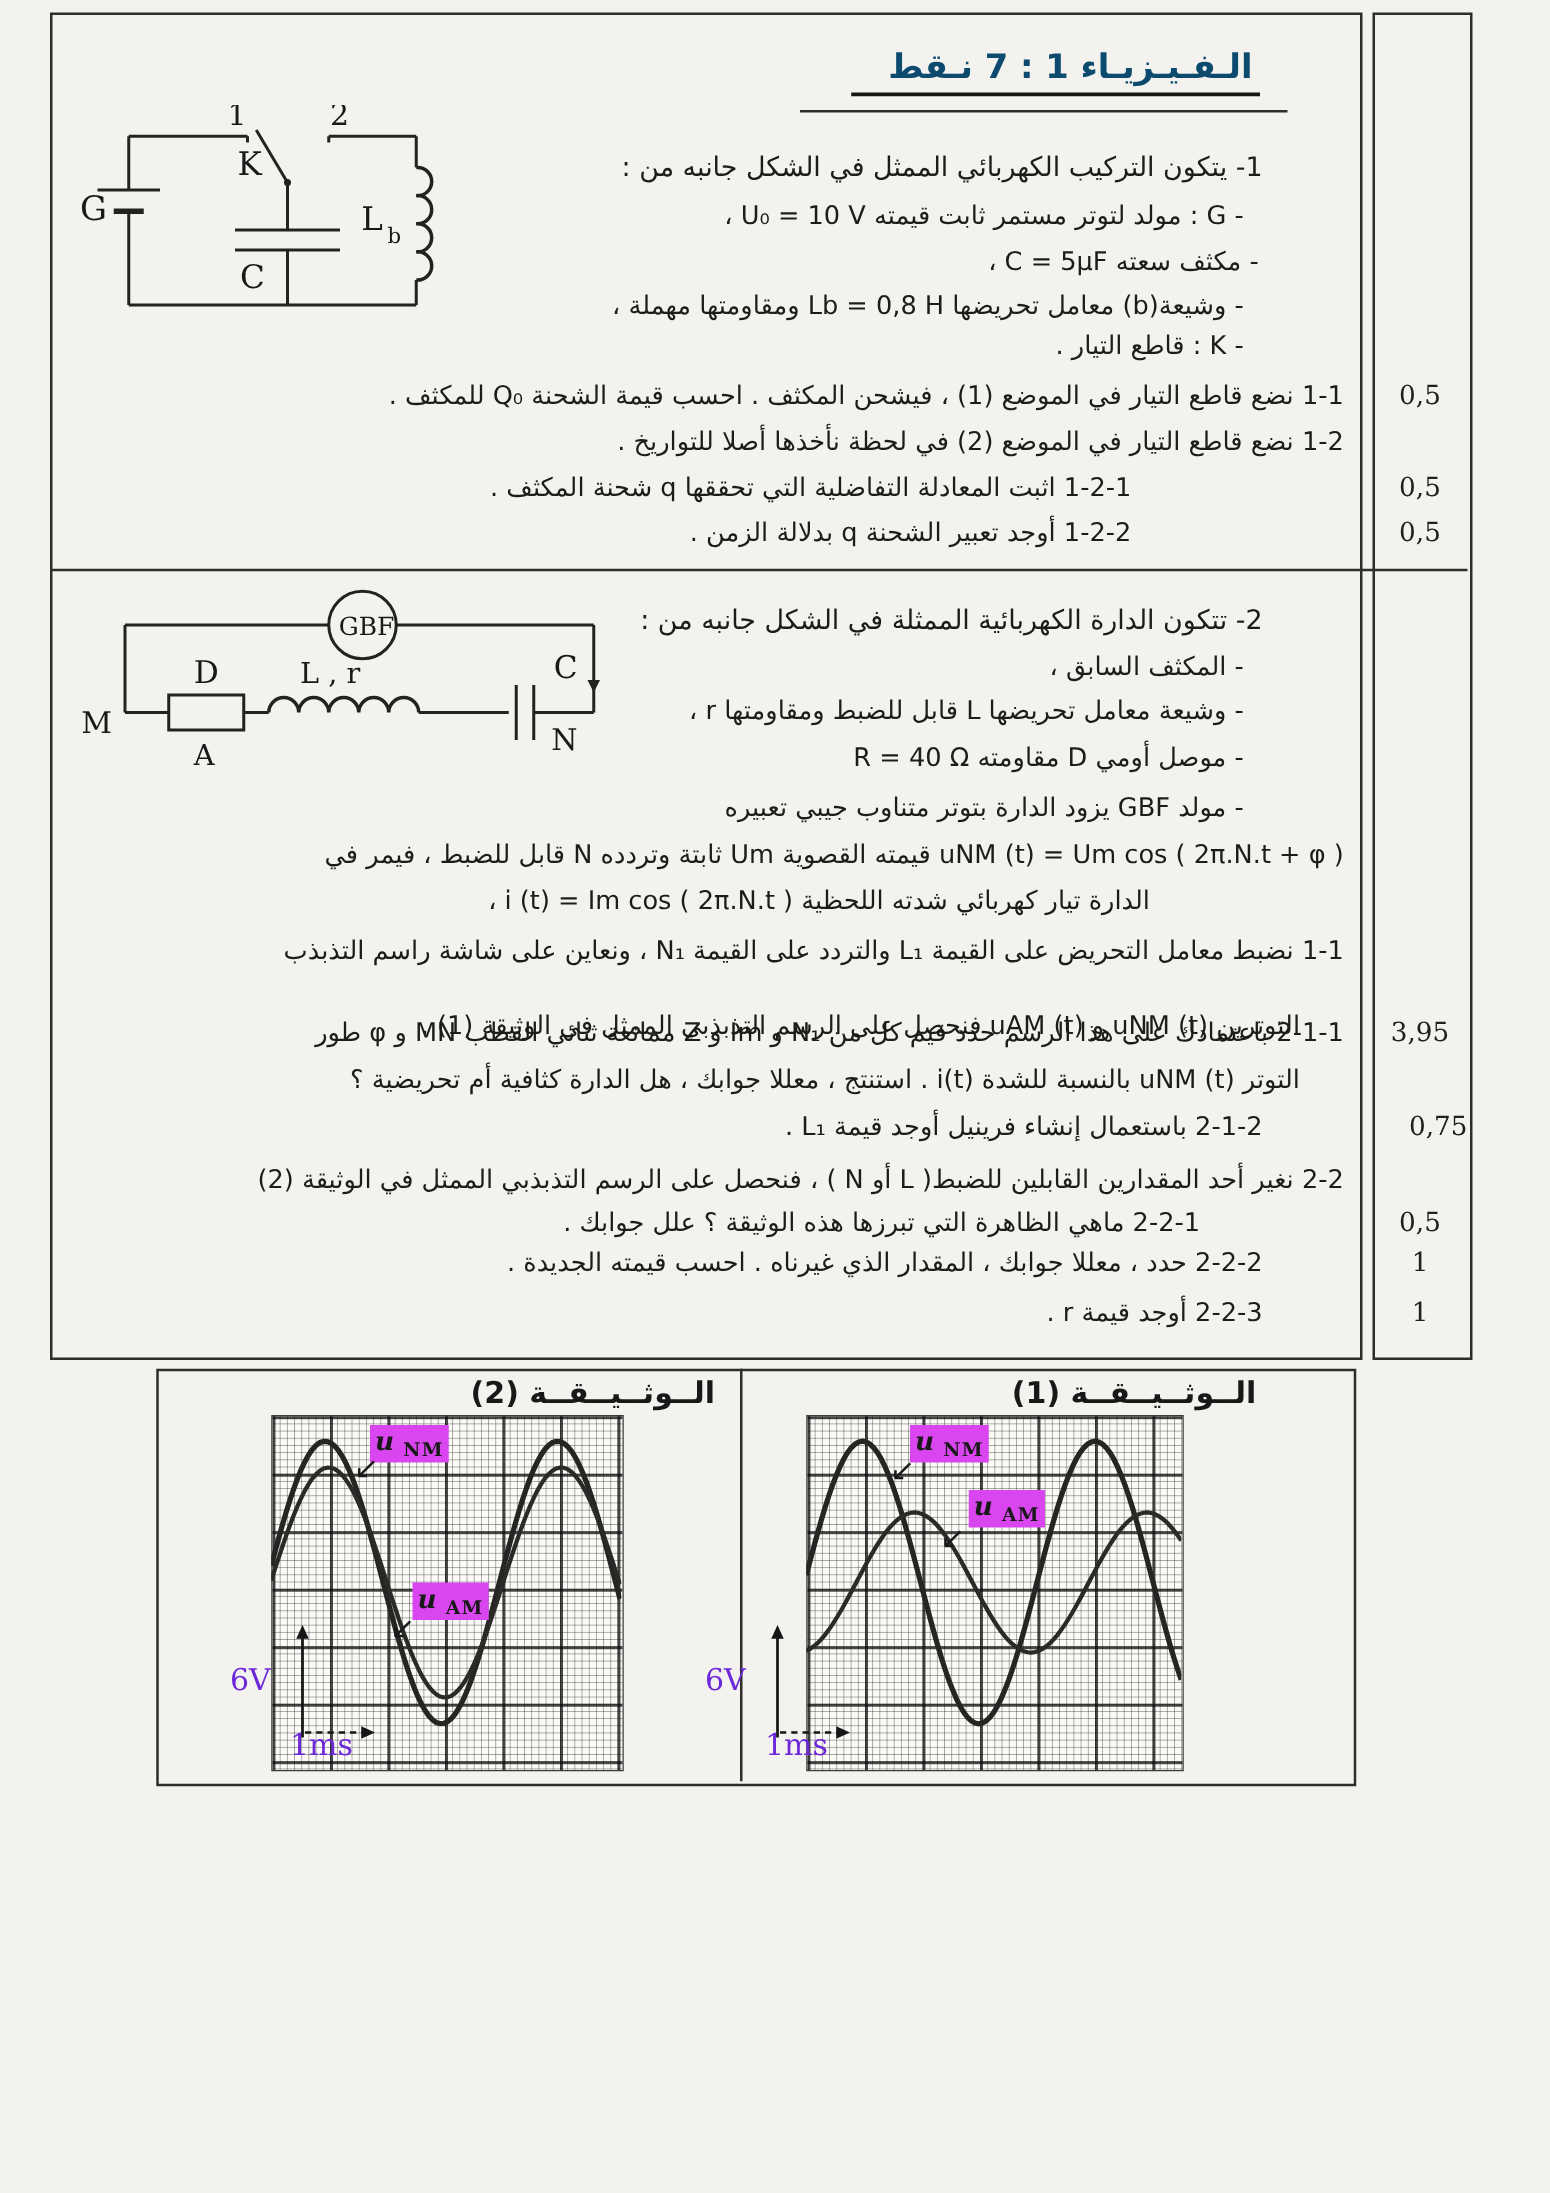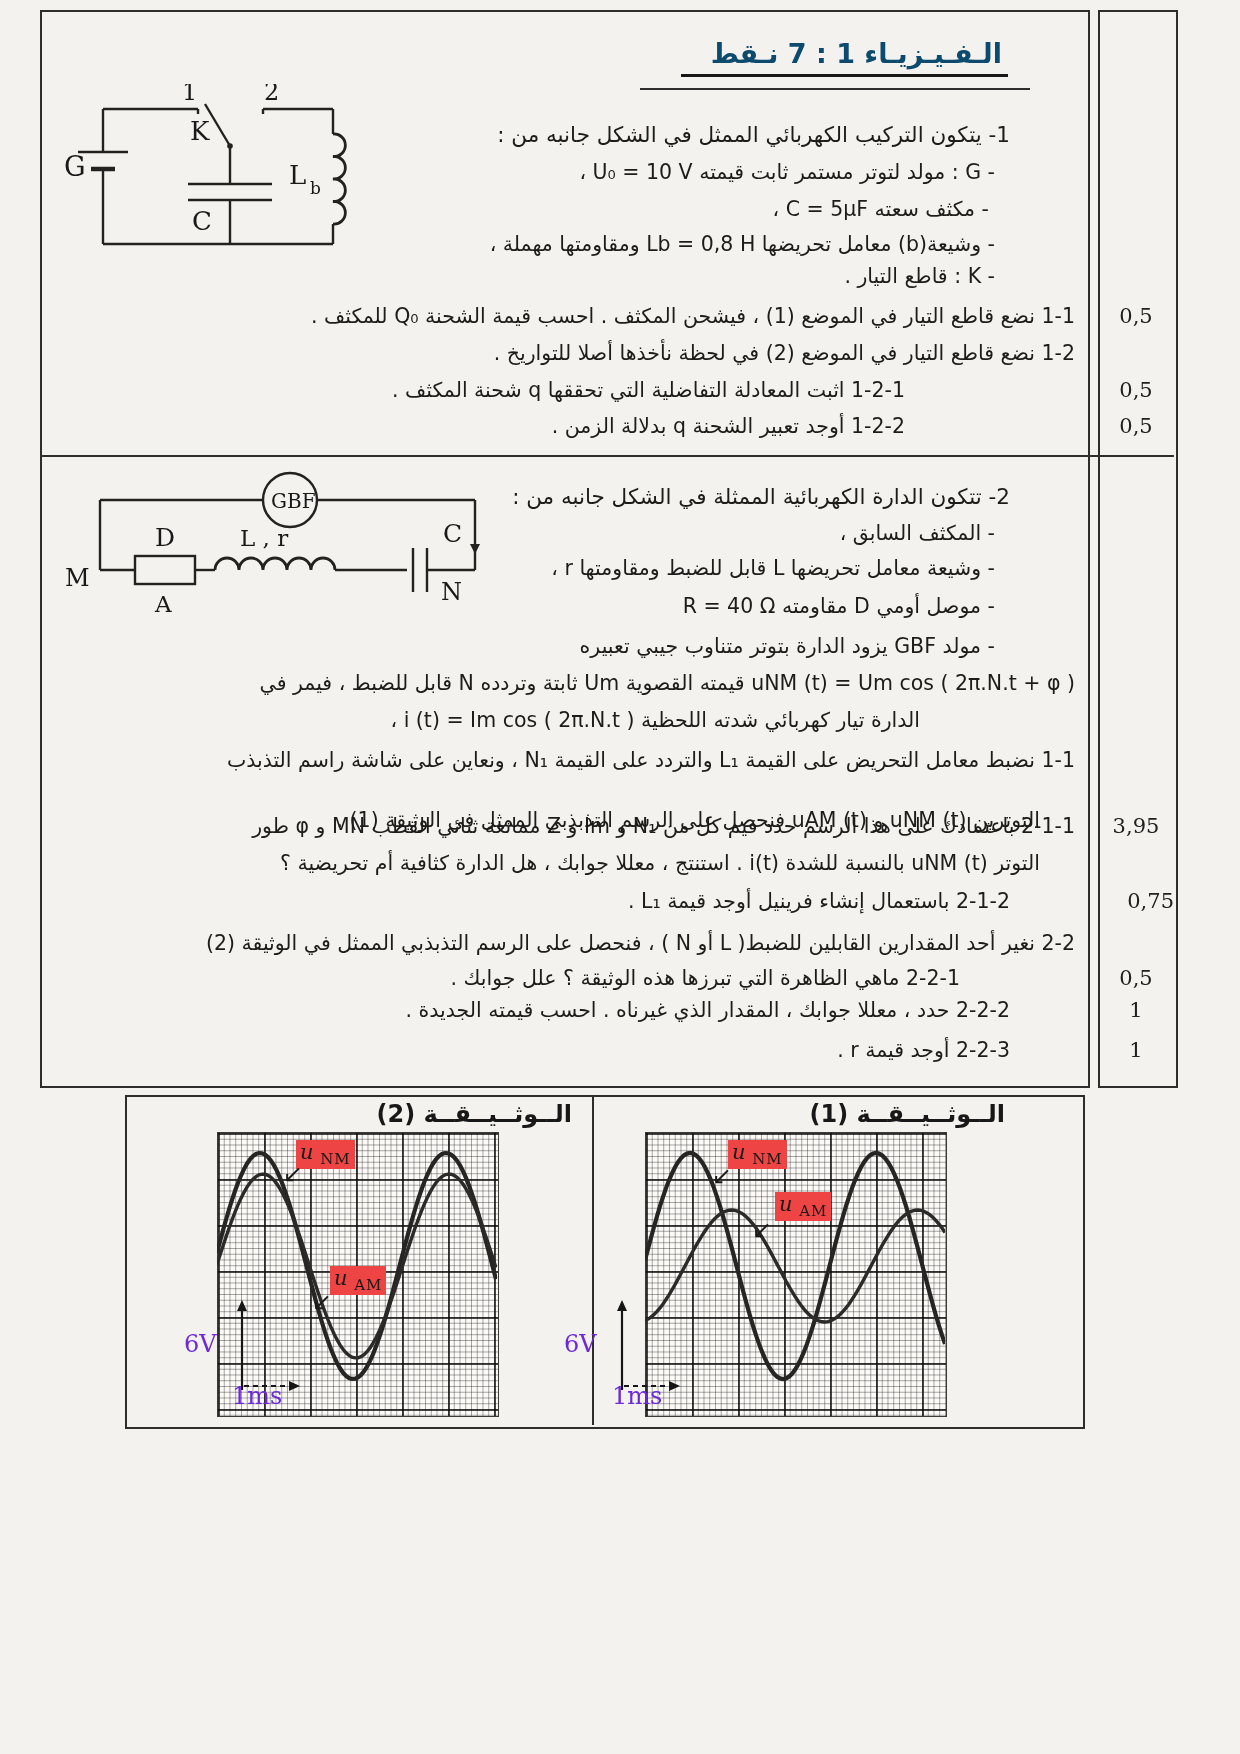--- a/index.html
+++ b/index.html
@@ -37,23 +37,23 @@
     background-image:
       linear-gradient(rgba(10,10,10,0.75) 2px, transparent 2px),
       linear-gradient(90deg, rgba(10,10,10,0.75) 2px, transparent 2px),
       linear-gradient(rgba(20,20,20,0.38) 1px, transparent 1px),
       linear-gradient(90deg, rgba(20,20,20,0.38) 1px, transparent 1px);
     background-size:46px 46px,46px 46px,5.75px 5.75px,5.75px 5.75px;
     border:1px solid #3a3a38;
   }
   .curves{position:absolute;pointer-events:none;}
   .clabel{
-    position:absolute;background:#ef4444;padding:0 4px 1px 4px;
+    position:absolute;background:#d946ef;padding:0 4px 1px 4px;
     font-family:"DejaVu Serif","Liberation Serif",serif;
-    font-style:italic;font-size:21px;color:#191919;white-space:nowrap;
+    font-style:italic;font-size:21px;color:#191919;white-space:nowrap;font-weight:bold;
   }
   .clabel .sub{font-size:15px;font-style:normal;vertical-align:-5px;letter-spacing:1px;}
   .carrow{
     position:absolute;font-size:24px;color:#191919;
     font-family:"DejaVu Sans",sans-serif;line-height:1;
   }
   .scale-label{
     position:absolute;font-family:"DejaVu Serif","Liberation Serif",serif;
     font-size:24px;color:#6d28d9;font-weight:500;
   }
@@ -127,21 +127,21 @@
   <text x="100" y="98" font-size="25">D</text>
   <text x="185" y="98" font-size="23">L , r</text>
   <text x="388" y="94" font-size="25">C</text>
   <text x="10" y="138" font-size="24">M</text>
   <text x="386" y="152" font-size="24">N</text>
   <text x="100" y="164" font-size="23">A</text>
 </svg>
 
 <div class="line" style="right:230px;top:122px;font-size:21.5px;">1- يتكون التركيب الكهربائي الممثل في الشكل جانبه من :</div>
 <div class="line" style="right:245px;top:160px;">- G : مولد لتوتر مستمر ثابت قيمته U₀ = 10 V ،</div>
-<div class="line" style="right:251px;top:197px;">- مكثف سعته C = 5μF ،</div>
+<div class="line" style="right:233px;top:197px;">- مكثف سعته C = 5μF ،</div>
 <div class="line" style="right:245px;top:232px;">- وشيعة(b) معامل تحريضها Lb = 0,8 H ومقاومتها مهملة ،</div>
 <div class="line" style="right:245px;top:264px;">- K : قاطع التيار .</div>
 <div class="line" style="right:165px;top:304px;">1-1 نضع قاطع التيار في الموضع (1) ، فيشحن المكثف . احسب قيمة الشحنة Q₀ للمكثف .</div>
 <div class="line" style="right:165px;top:341px;">1-2 نضع قاطع التيار في الموضع (2) في لحظة نأخذها أصلا للتواريخ .</div>
 <div class="line" style="right:335px;top:378px;">1-2-1 اثبت المعادلة التفاضلية التي تحققها q شحنة المكثف .</div>
 <div class="line" style="right:335px;top:414px;">1-2-2 أوجد تعبير الشحنة q بدلالة الزمن .</div>
 
 <div class="line" style="right:230px;top:484px;font-size:21.5px;">2- تتكون الدارة الكهربائية الممثلة في الشكل جانبه من :</div>
 <div class="line" style="right:245px;top:521px;">- المكثف السابق ،</div>
 <div class="line" style="right:245px;top:556px;">- وشيعة معامل تحريضها L قابل للضبط ومقاومتها r ،</div>

